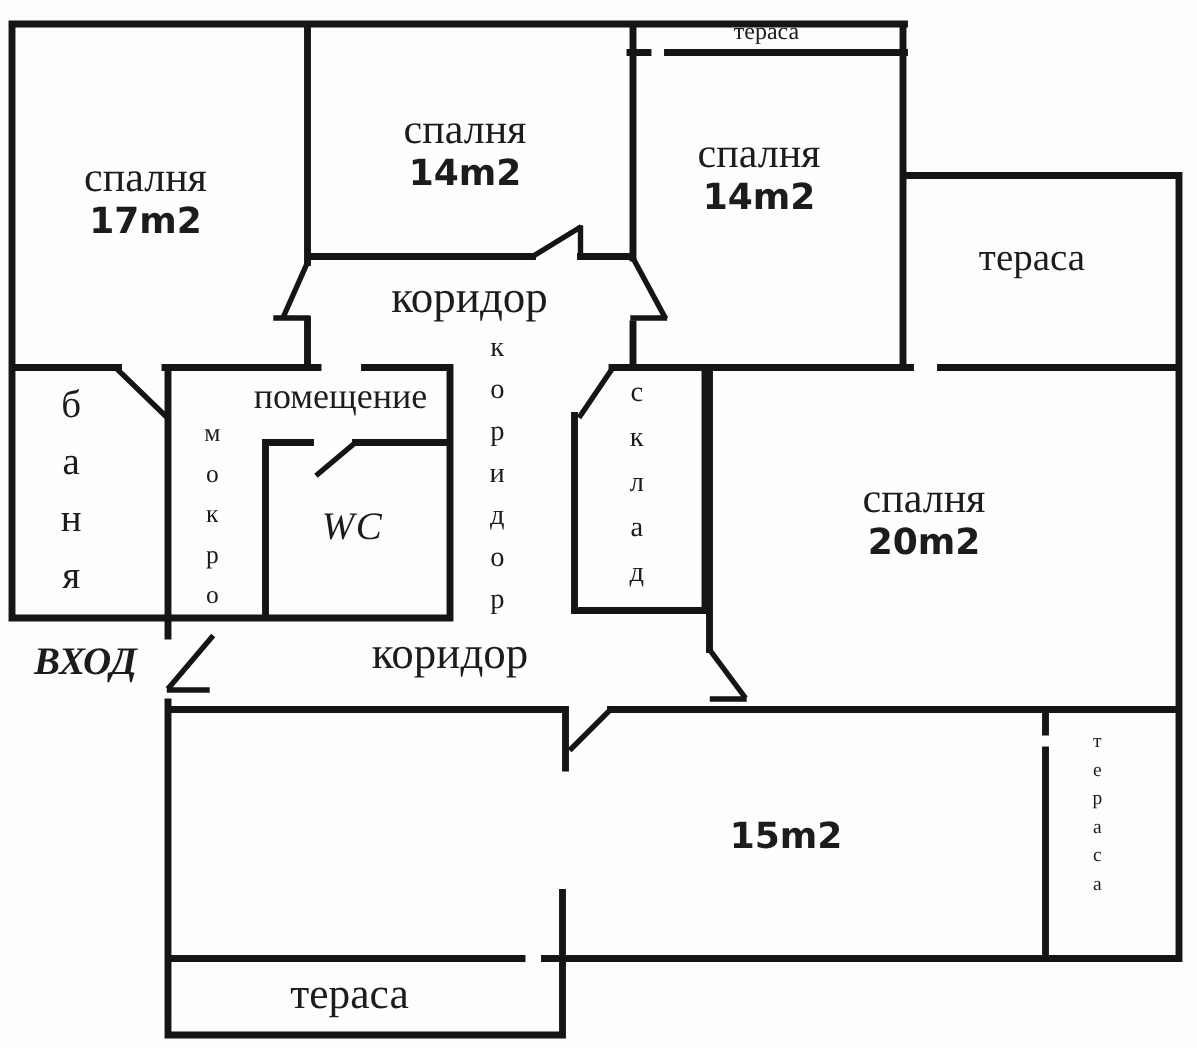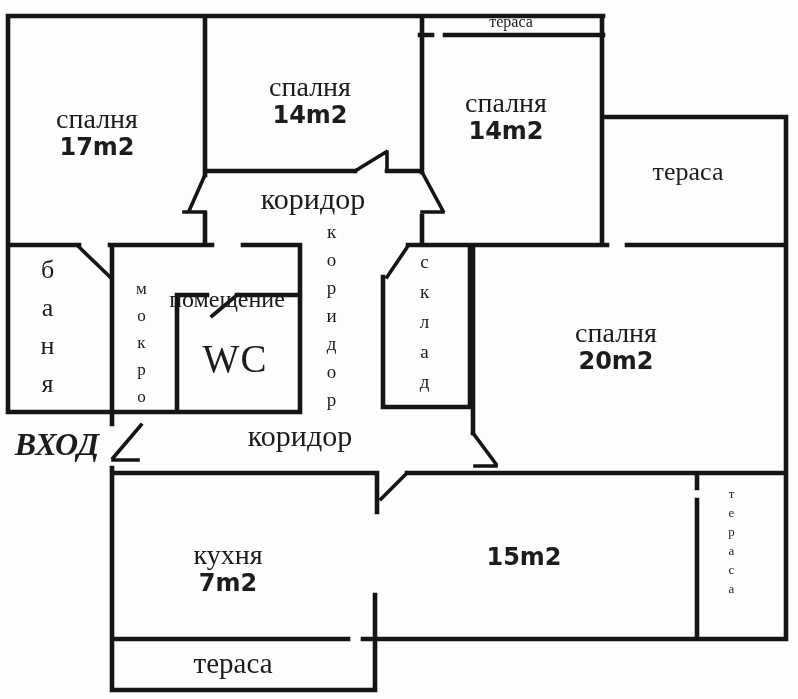--- a/index.html
+++ b/index.html
@@ -22,23 +22,23 @@
        writing-mode:vertical-rl;text-orientation:upright;
        font-family:"Liberation Serif","DejaVu Serif",serif;color:#1c1c1c;}
   .v-banya{font-size:26px;letter-spacing:9px;}
   .v-mokro{font-size:17px;letter-spacing:8px;}
   .v-koridor{font-size:19px;letter-spacing:7px;}
   .v-sklad{font-size:19px;letter-spacing:9px;}
   .v-terasa{font-size:13px;letter-spacing:4px;}
   .t-small{font-size:16px;}
   .t-med{font-size:26px;}
   .t-big{font-size:29px;}
-  .wc{font-size:39px;letter-spacing:1px;}
-  .entry{font-size:32px;font-style:italic;font-weight:bold;}
-  .pom{font-size:24px;margin-top:34px;}
+  .wc{font-size:26px;letter-spacing:1px;font-style:italic;}
+  .entry{font-size:26px;font-style:italic;font-weight:bold;}
+  .pom{font-size:24px;}
 </style>
 </head>
 <body>
 
 <div id="stage">
 
   <svg id="plan-svg" width="798" height="699" viewBox="0 0 798 699">
 
     <path fill="none" stroke="#151515" stroke-width="4.6" stroke-linecap="square" d="M8 16 H603
              M8 16 V412
@@ -103,24 +103,20 @@
   <div class="room-label" style="left:506px;top:88px">
     <div class="rname">спалня</div>
     <div class="rarea">14m2</div>
   </div>
 
   <div class="room-label" style="left:616px;top:318px">
     <div class="rname">спалня</div>
     <div class="rarea">20m2</div>
   </div>
 
-  <div class="room-label" style="left:228px;top:540px">
-    <div class="rname">кухня</div>
-    <div class="rarea">7m2</div>
-  </div>
 
   <div class="room-label" style="left:524px;top:544px">
     <div class="rarea">15m2</div>
   </div>
 
   <div class="lbl corridor" style="left:313px;top:182px">коридор</div>
   <div class="vtext v-koridor" style="left:331px;top:221px">коридор</div>
   <div class="lbl corridor" style="left:300px;top:419px">коридор</div>
 
   <div class="lbl t-small" style="left:511px;top:13px">тераса</div>

